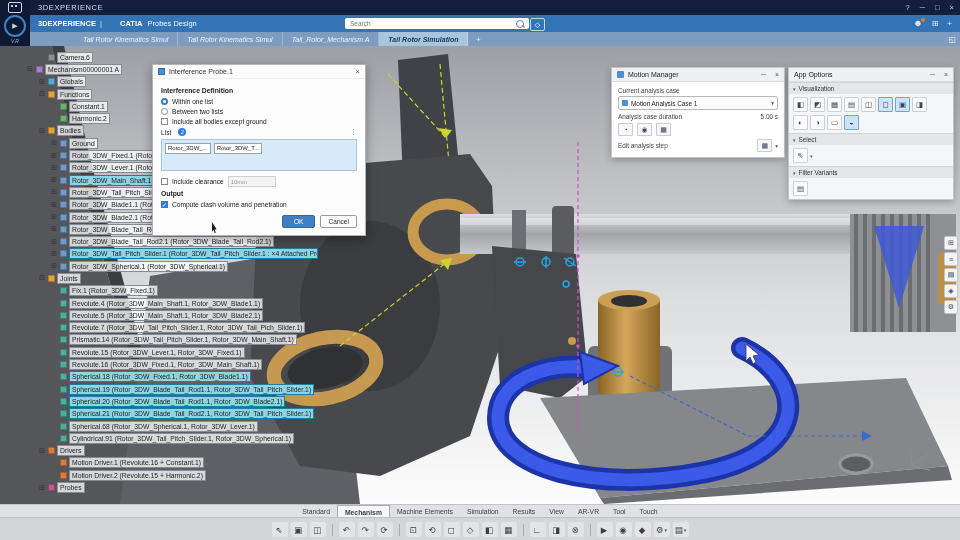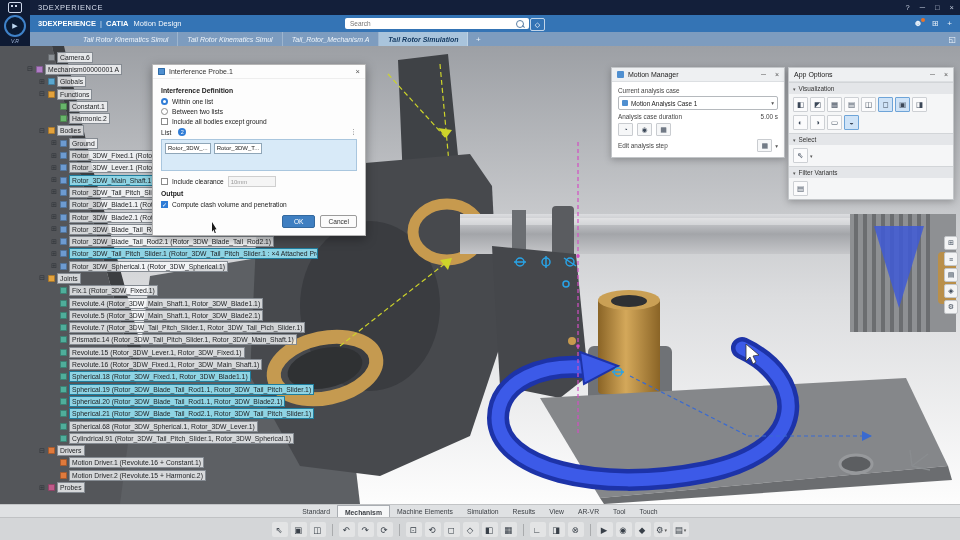--- a/index.html
+++ b/index.html
@@ -15,21 +15,21 @@
   .version{font-size:5px;color:#9fb4d8;font-style:italic;}
   #titlebar{position:absolute;left:30px;top:0;right:0;height:15px;background:#131f3a;color:#d8dfee;
     display:flex;align-items:center;padding-left:8px;}
   #titlebar .brand{font-size:7.5px;letter-spacing:.6px;}
   .win-controls{position:absolute;right:6px;top:0;height:15px;display:flex;gap:10px;align-items:center;font-size:7.5px;color:#c2cbdc;}
   .win-controls span{cursor:default;}
   #appbar{position:absolute;left:30px;top:15px;right:0;height:17px;background:#3474b5;color:#fff;display:flex;align-items:center;}
   #appbar .brandline{margin-left:8px;font-size:7.5px;white-space:nowrap;}
   #appbar .b1{font-weight:bold;}
   #appbar .b2{opacity:.8;margin:0 2px;}
-  #appbar .b3{font-weight:bold;}
+  #appbar .b3{font-weight:bold;margin-left:14px;}
   #appbar .b4{margin-left:3px;opacity:.95;}
   .search-box{position:absolute;left:315px;top:3px;width:178px;height:11px;background:#fff;border-radius:2px;
     display:flex;align-items:center;padding:0 3px;}
   .search-box input{flex:1;border:none;outline:none;font-size:6.5px;color:#333;background:transparent;padding:0 2px;font-family:inherit;}
   .mag{width:6px;height:6px;border:1px solid #5a7fa6;border-radius:50%;position:relative;margin-right:2px;}
   .mag:after{content:"";position:absolute;left:5px;top:5px;width:3px;height:1px;background:#5a7fa6;transform:rotate(45deg);}
   .tag-btn{position:absolute;left:500px;top:3px;width:13px;height:11px;border:1px solid rgba(255,255,255,.7);border-radius:2px;
     color:#fff;font-size:7px;display:flex;align-items:center;justify-content:center;}
   .appbar-right{position:absolute;right:8px;top:0;height:17px;display:flex;gap:9px;align-items:center;color:#eaf1f8;font-size:8px;}
   .user-wrap{position:relative;font-size:9px;line-height:9px;}
@@ -150,21 +150,21 @@
       <span>□</span>
       <span>×</span>
     </div>
   </header>
 
   <div id="appbar">
     <div class="brandline">
       <span class="b1">3DEXPERIENCE</span>
       <span class="b2">|</span>
       <span class="b3">CATIA</span>
-      <span class="b4">Motion Design</span>
+      <span class="b4">Probes Design</span>
     </div>
     <div class="search-box">
       <input placeholder="Search" style="">
       <span class="mag"></span>
     </div>
     <div class="tag-btn">
         <span>◇</span>
       </div>
     <div class="appbar-right">
       <span class="user-wrap"><span>☻</span><span class="user-badge"></span></span>

